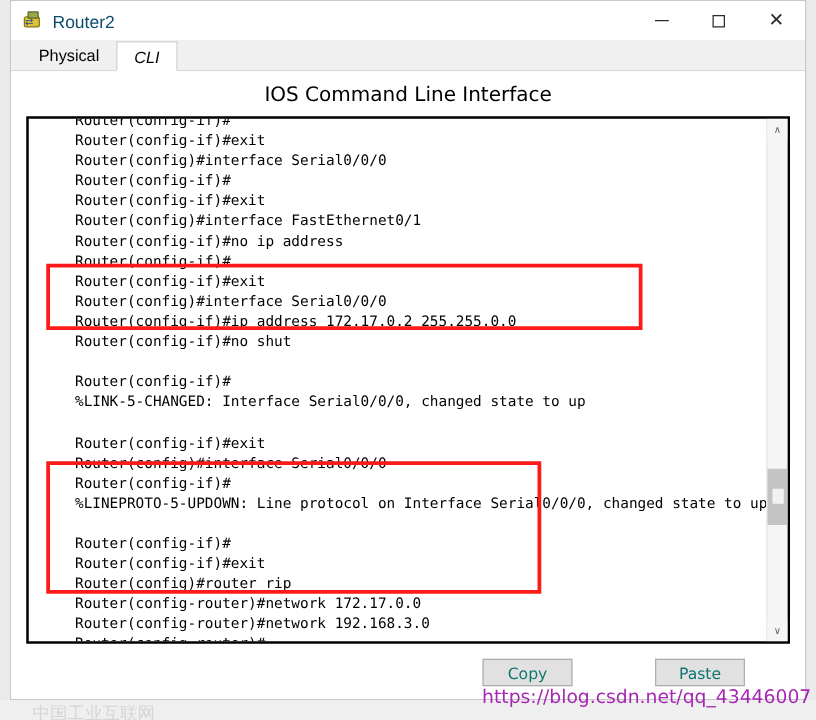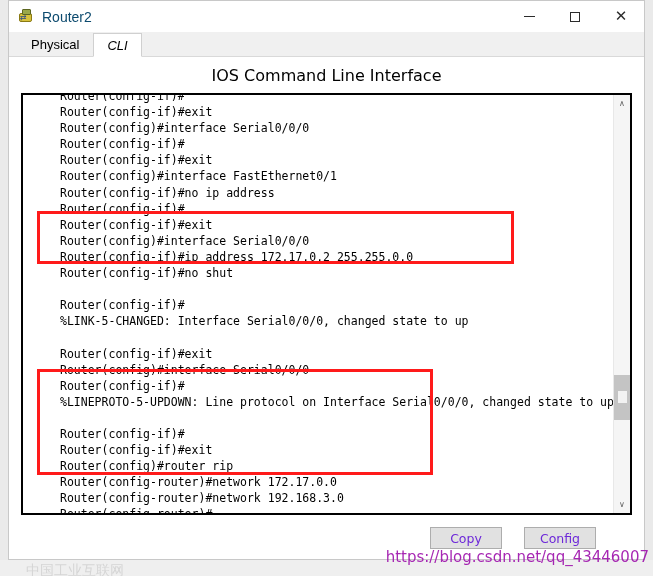--- a/index.html
+++ b/index.html
@@ -258,27 +258,28 @@
     gap: 22px;
     padding-right: 36px;
     box-sizing: border-box;
   }
   .btn {
     width: 72px;
     height: 22px;
     background: #e1e1e1;
     border: 1px solid #adadad;
     font-size: 12.5px;
-    color: #6d28d9;
+    color: #0f766e;
     display: flex;
     align-items: center;
     justify-content: center;
     cursor: default;
     box-sizing: border-box;
     font-family: "DejaVu Sans", sans-serif;
+    margin-left: 44px;
   }
 
   
   .watermark {
     position: absolute;
     color: #a21caf;
     font-size: 15px;
     font-family: "DejaVu Sans", sans-serif;
     white-space: nowrap;
     pointer-events: none;
@@ -351,19 +352,19 @@
         <div class="sb-arrow up">∧</div>
         <div class="sb-thumb">
           <div class="grip"></div>
         </div>
         <div class="sb-arrow down">∨</div>
       </div>
     </div>
 
     <div class="btnrow">
       <div class="btn">Copy</div>
-      <div class="btn">Config</div>
+      <div class="btn">Paste</div>
     </div>
   </div>
 </div>
 
 <div class="watermark" id="wm-right">https://blog.csdn.net/qq_43446007</div>
 <div class="watermark" id="wm-left">中国工业互联网</div>
 
 </body></html>

